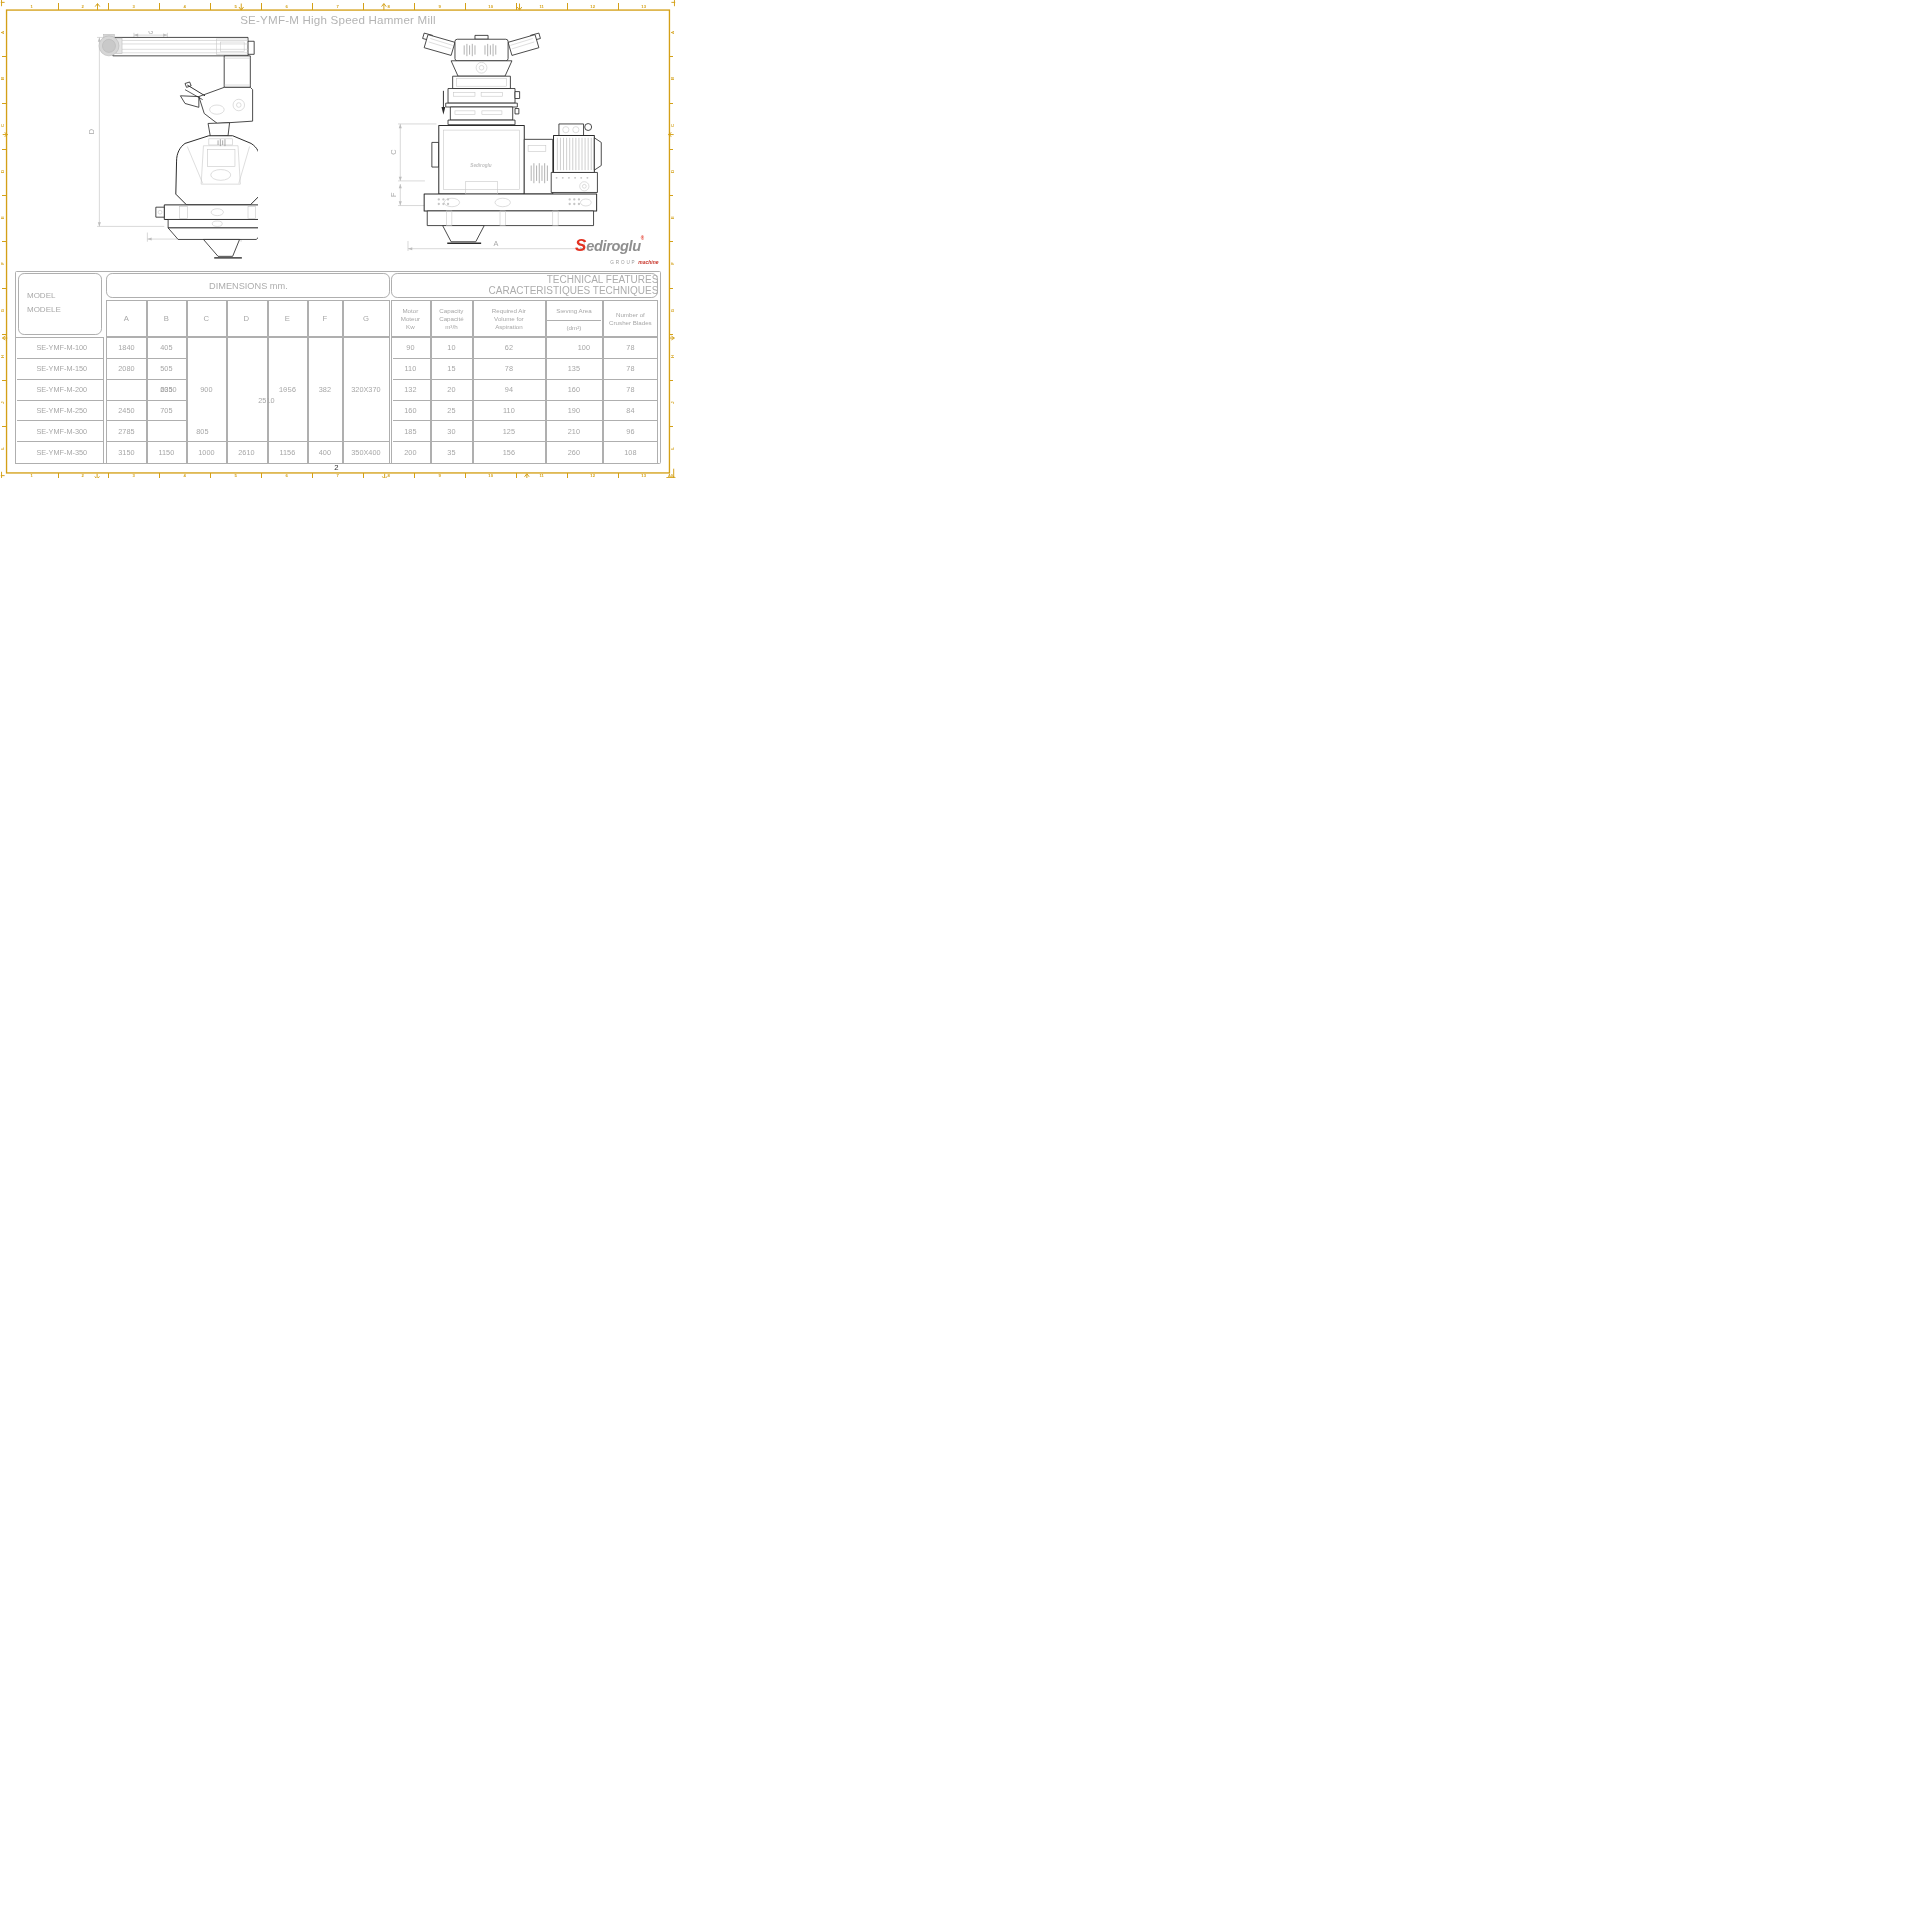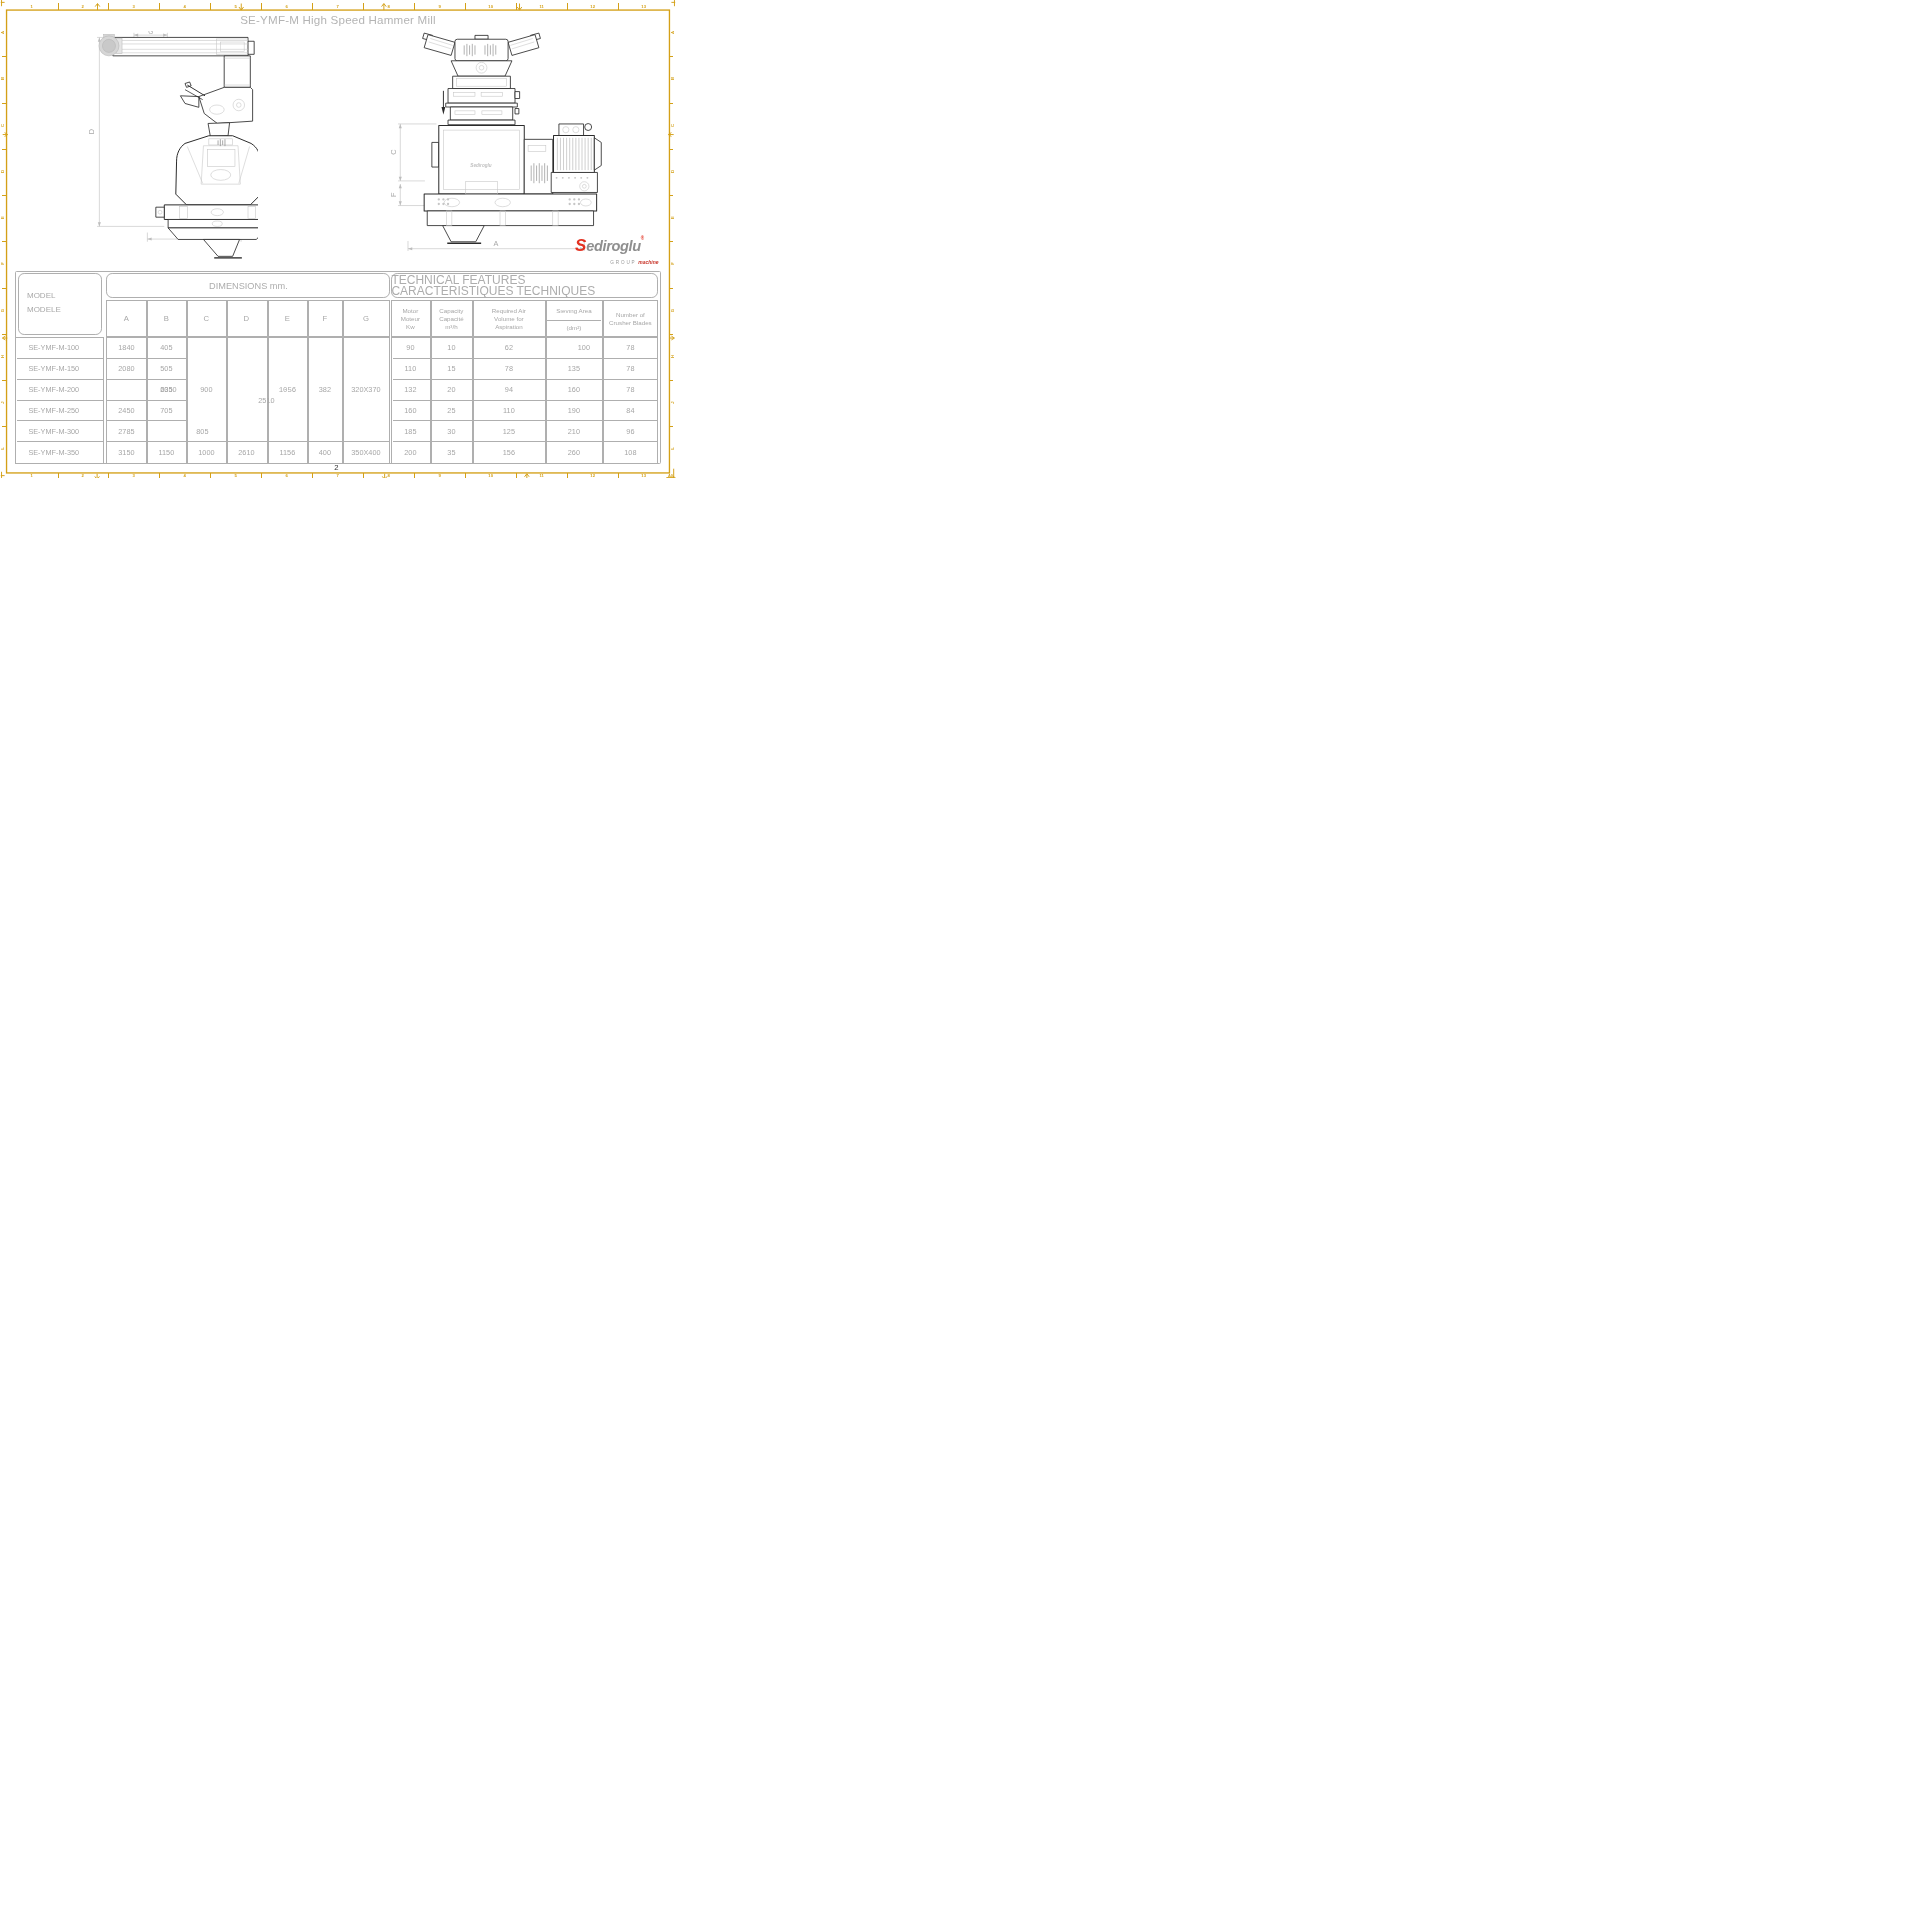--- a/index.html
+++ b/index.html
@@ -1,21 +1,21 @@
 <!DOCTYPE html>
 <html style="font-size:6.2px"><head>
 <meta charset="utf-8">
 <style>
   html,body{margin:0;padding:0;background:#ffffff;}
   #page{position:relative;width:676px;height:478px;background:#fff;overflow:hidden;
         font-family:"Liberation Sans", sans-serif;}
   .abs{position:absolute;}
   .cell{position:absolute;display:flex;align-items:center;justify-content:center;
         color:#a7a7a7;font-size:7.3px;}
-  .cell.left{justify-content:flex-start;padding-left:13px;box-sizing:border-box;}
+  .cell.left{justify-content:flex-start;padding-left:21px;box-sizing:border-box;}
   .gbox{position:absolute;border:1.2px solid #afafaf;border-radius:6.2px;box-sizing:border-box;}
   .sbox{position:absolute;border:1.2px solid #afafaf;box-sizing:border-box;}
   .vsep{position:absolute;width:1.2px;background:#afafaf;}
   .hsep{position:absolute;height:1.2px;background:#afafaf;}
   .hdrtxt{color:#adadad;}
   .subhdr{position:absolute;display:flex;flex-direction:column;align-items:center;
           justify-content:center;color:#a7a7a7;font-size:6.2px;line-height:8px;text-align:center;}
   #title{position:absolute;left:0;right:0;top:12.7px;text-align:center;color:#b4b4b4;
          font-size:11.6px;letter-spacing:0.2px;}
   #page-num{position:absolute;left:327px;top:463px;width:19px;text-align:center;
@@ -407,21 +407,21 @@
     <div class="abs" style="left:0;top:0;width:646px;height:193px;border:1.5px solid #afafaf;border-radius:1.5px;box-sizing:border-box;"></div>
 
     <div class="gbox" style="left:2.3px;top:2.3px;width:84px;height:62px;"></div>
     <div class="abs" style="left:11.6px;top:17.7px;color:#a9a9a9;font-size:8px;line-height:14.6px;">
       <div>MODEL</div>
       <div>MODELE</div>
     </div>
     <div class="gbox" style="left:91px;top:2.3px;width:284px;height:25px;"></div>
     <div class="cell hdrtxt" style="left:91px;top:2.3px;width:284px;height:25px;font-size:9.2px;color:#adadad;">DIMENSIONS mm.</div>
     <div class="gbox" style="left:376px;top:2.3px;width:267px;height:25px;"></div>
-    <div class="abs" style="left:376px;top:2.3px;width:267px;height:25px;display:flex;flex-direction:column;align-items:flex-start;justify-content:center;color:#adadad;font-size:12px;line-height:10.4px;">
+    <div class="abs" style="left:376px;top:2.3px;width:267px;height:25px;display:flex;flex-direction:column;align-items:flex-end;justify-content:center;color:#adadad;font-size:10px;line-height:10.4px;">
       <div>TECHNICAL FEATURES</div>
       <div>CARACTERISTIQUES TECHNIQUES</div>
     </div>
 
     <div class="sbox" style="left:91px;top:28.5px;width:284px;height:37px;"></div>
     <div class="sbox" style="left:376px;top:28.5px;width:267px;height:37px;"></div>
 
     <div class="cell" style="left:91px;top:30px;width:40px;height:35px;font-size:7.7px;">A</div>
     <div class="cell" style="left:131px;top:30px;width:40px;height:35px;font-size:7.7px;">B</div>
     <div class="cell" style="left:171px;top:30px;width:40px;height:35px;font-size:7.7px;">C</div>

